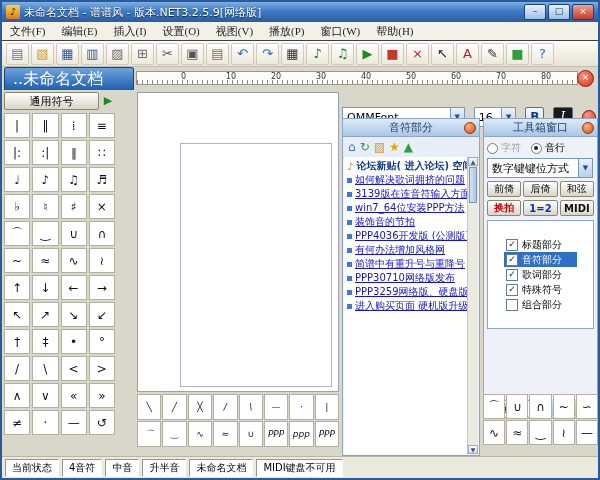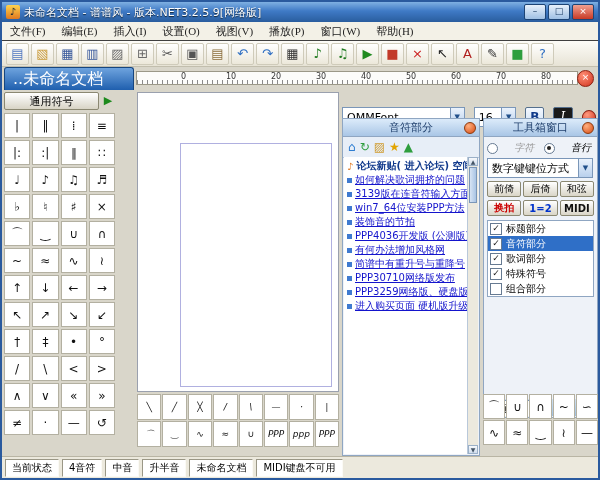--- a/index.html
+++ b/index.html
@@ -58,28 +58,28 @@
   .res-row.header::before{content:"♪";color:#e07820;font-size:10px;}
   .res-row.header .res-link{color:#123a8c;font-weight:bold;text-decoration:none;}
   .res-scroll{position:absolute;right:1px;top:38px;bottom:1px;width:10px;background:#ece9de;border-left:1px solid #b9c8da;}
   .res-scroll .thumb{position:absolute;left:1px;right:1px;top:10px;height:34px;background:linear-gradient(90deg,#d7e4f4,#a9c4e4);border:1px solid #7a96b8;}
   .res-scroll .sarr{position:absolute;left:0;right:0;height:9px;font-size:6px;text-align:center;color:#456;background:linear-gradient(#f7f9fc,#cfdcec);border:1px solid #9ab0c8;box-sizing:border-box;}
   .res-scroll .sarr.up{top:0;} .res-scroll .sarr.down{bottom:0;}
   
   .toolbox{left:481px;top:116px;width:115px;height:300px;}
   .tbx-body{padding:3px 3px 0 3px;font-size:10px;}
   .radio-row{display:flex;gap:10px;align-items:center;height:16px;}
-  .radio-item{display:flex;align-items:center;gap:16px;font-style:italic;}
+  .radio-item{display:flex;align-items:center;gap:3px;}
   .radio{width:9px;height:9px;border-radius:50%;border:1px solid #667a92;background:#fff;position:relative;flex:none;}
   .radio-item.checked .radio::after{content:"";position:absolute;left:2px;top:2px;width:4px;height:4px;border-radius:50%;background:#222;}
   .radio-item.disabled{color:#999;}
   .tbx-combo{margin-top:2px;width:106px;}
   .btn-row{display:flex;gap:2px;margin-top:3px;}
   .sm-btn{flex:1;height:16px;background:linear-gradient(#ffffff,#d9d5c7);border:1px solid #8b8872;border-radius:2px;font-size:10px;display:flex;align-items:center;justify-content:center;box-sizing:border-box;}
-  .checklist{margin-top:4px;background:#fff;border:1px solid #8fa6c2;padding:0;}
+  .checklist{margin-top:4px;background:#fff;border:1px solid #8fa6c2;padding:16px;}
   .check-row{display:flex;align-items:center;gap:4px;height:15px;padding-left:2px;}
   .cb{width:10px;height:10px;border:1px solid #667a92;background:#fff;font-size:9px;line-height:9px;text-align:center;flex:none;color:#222;}
   .check-row.checked .cb::before{content:"✓";}
   .check-row.selected{background:#2f6fc7;color:#fff;}
   .check-label{font-size:10px;}
   .page-tabbar{position:absolute;left:1px;right:1px;bottom:1px;height:17px;background:linear-gradient(#cfe0f2,#9fc0e0);display:flex;align-items:flex-end;}
   .page-tab{width:44px;height:15px;background:#fff;border:1px solid #7a96b8;border-bottom:none;font-size:10px;display:flex;align-items:center;justify-content:center;margin-left:3px;}
   .rightgrid{position:absolute;left:481px;top:392px;width:115px;display:grid;grid-template-columns:repeat(5,1fr);gap:1px;}
   
   .statusbar{position:absolute;left:0;right:0;bottom:0;height:22px;background:#ece9dd;border-top:1px solid #b9b5a4;display:flex;align-items:center;gap:4px;padding:0 3px;box-sizing:border-box;}

